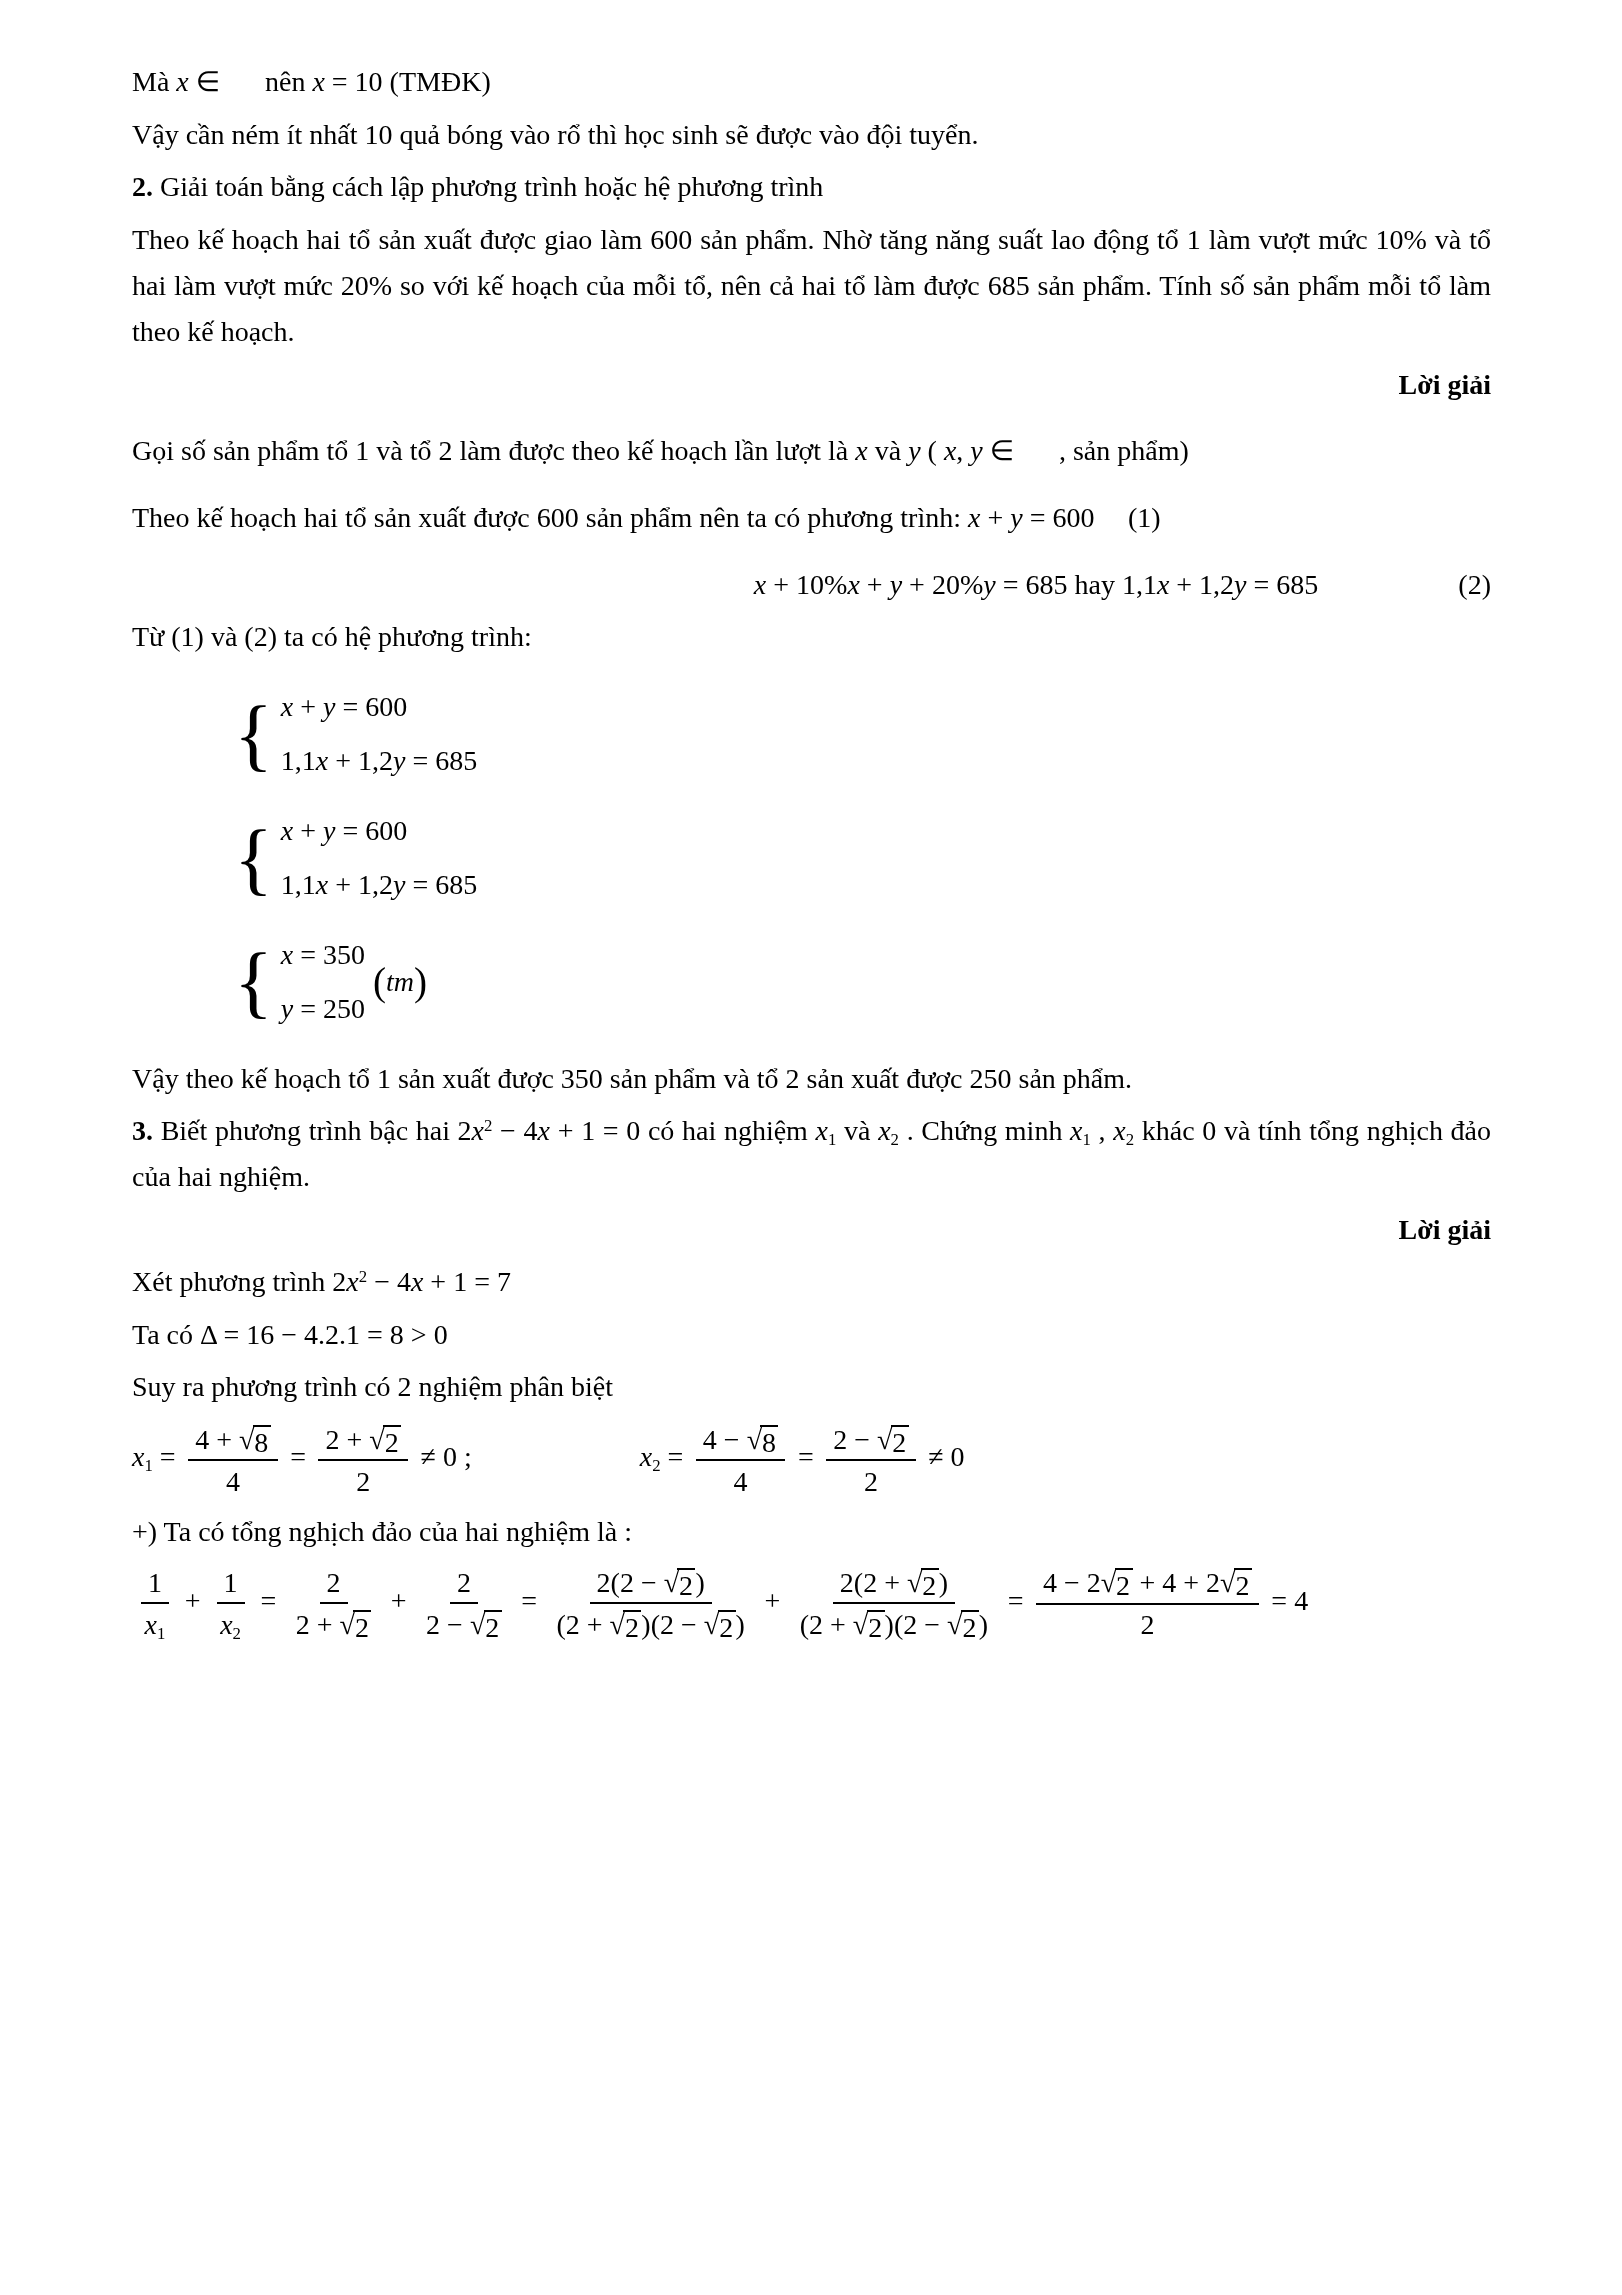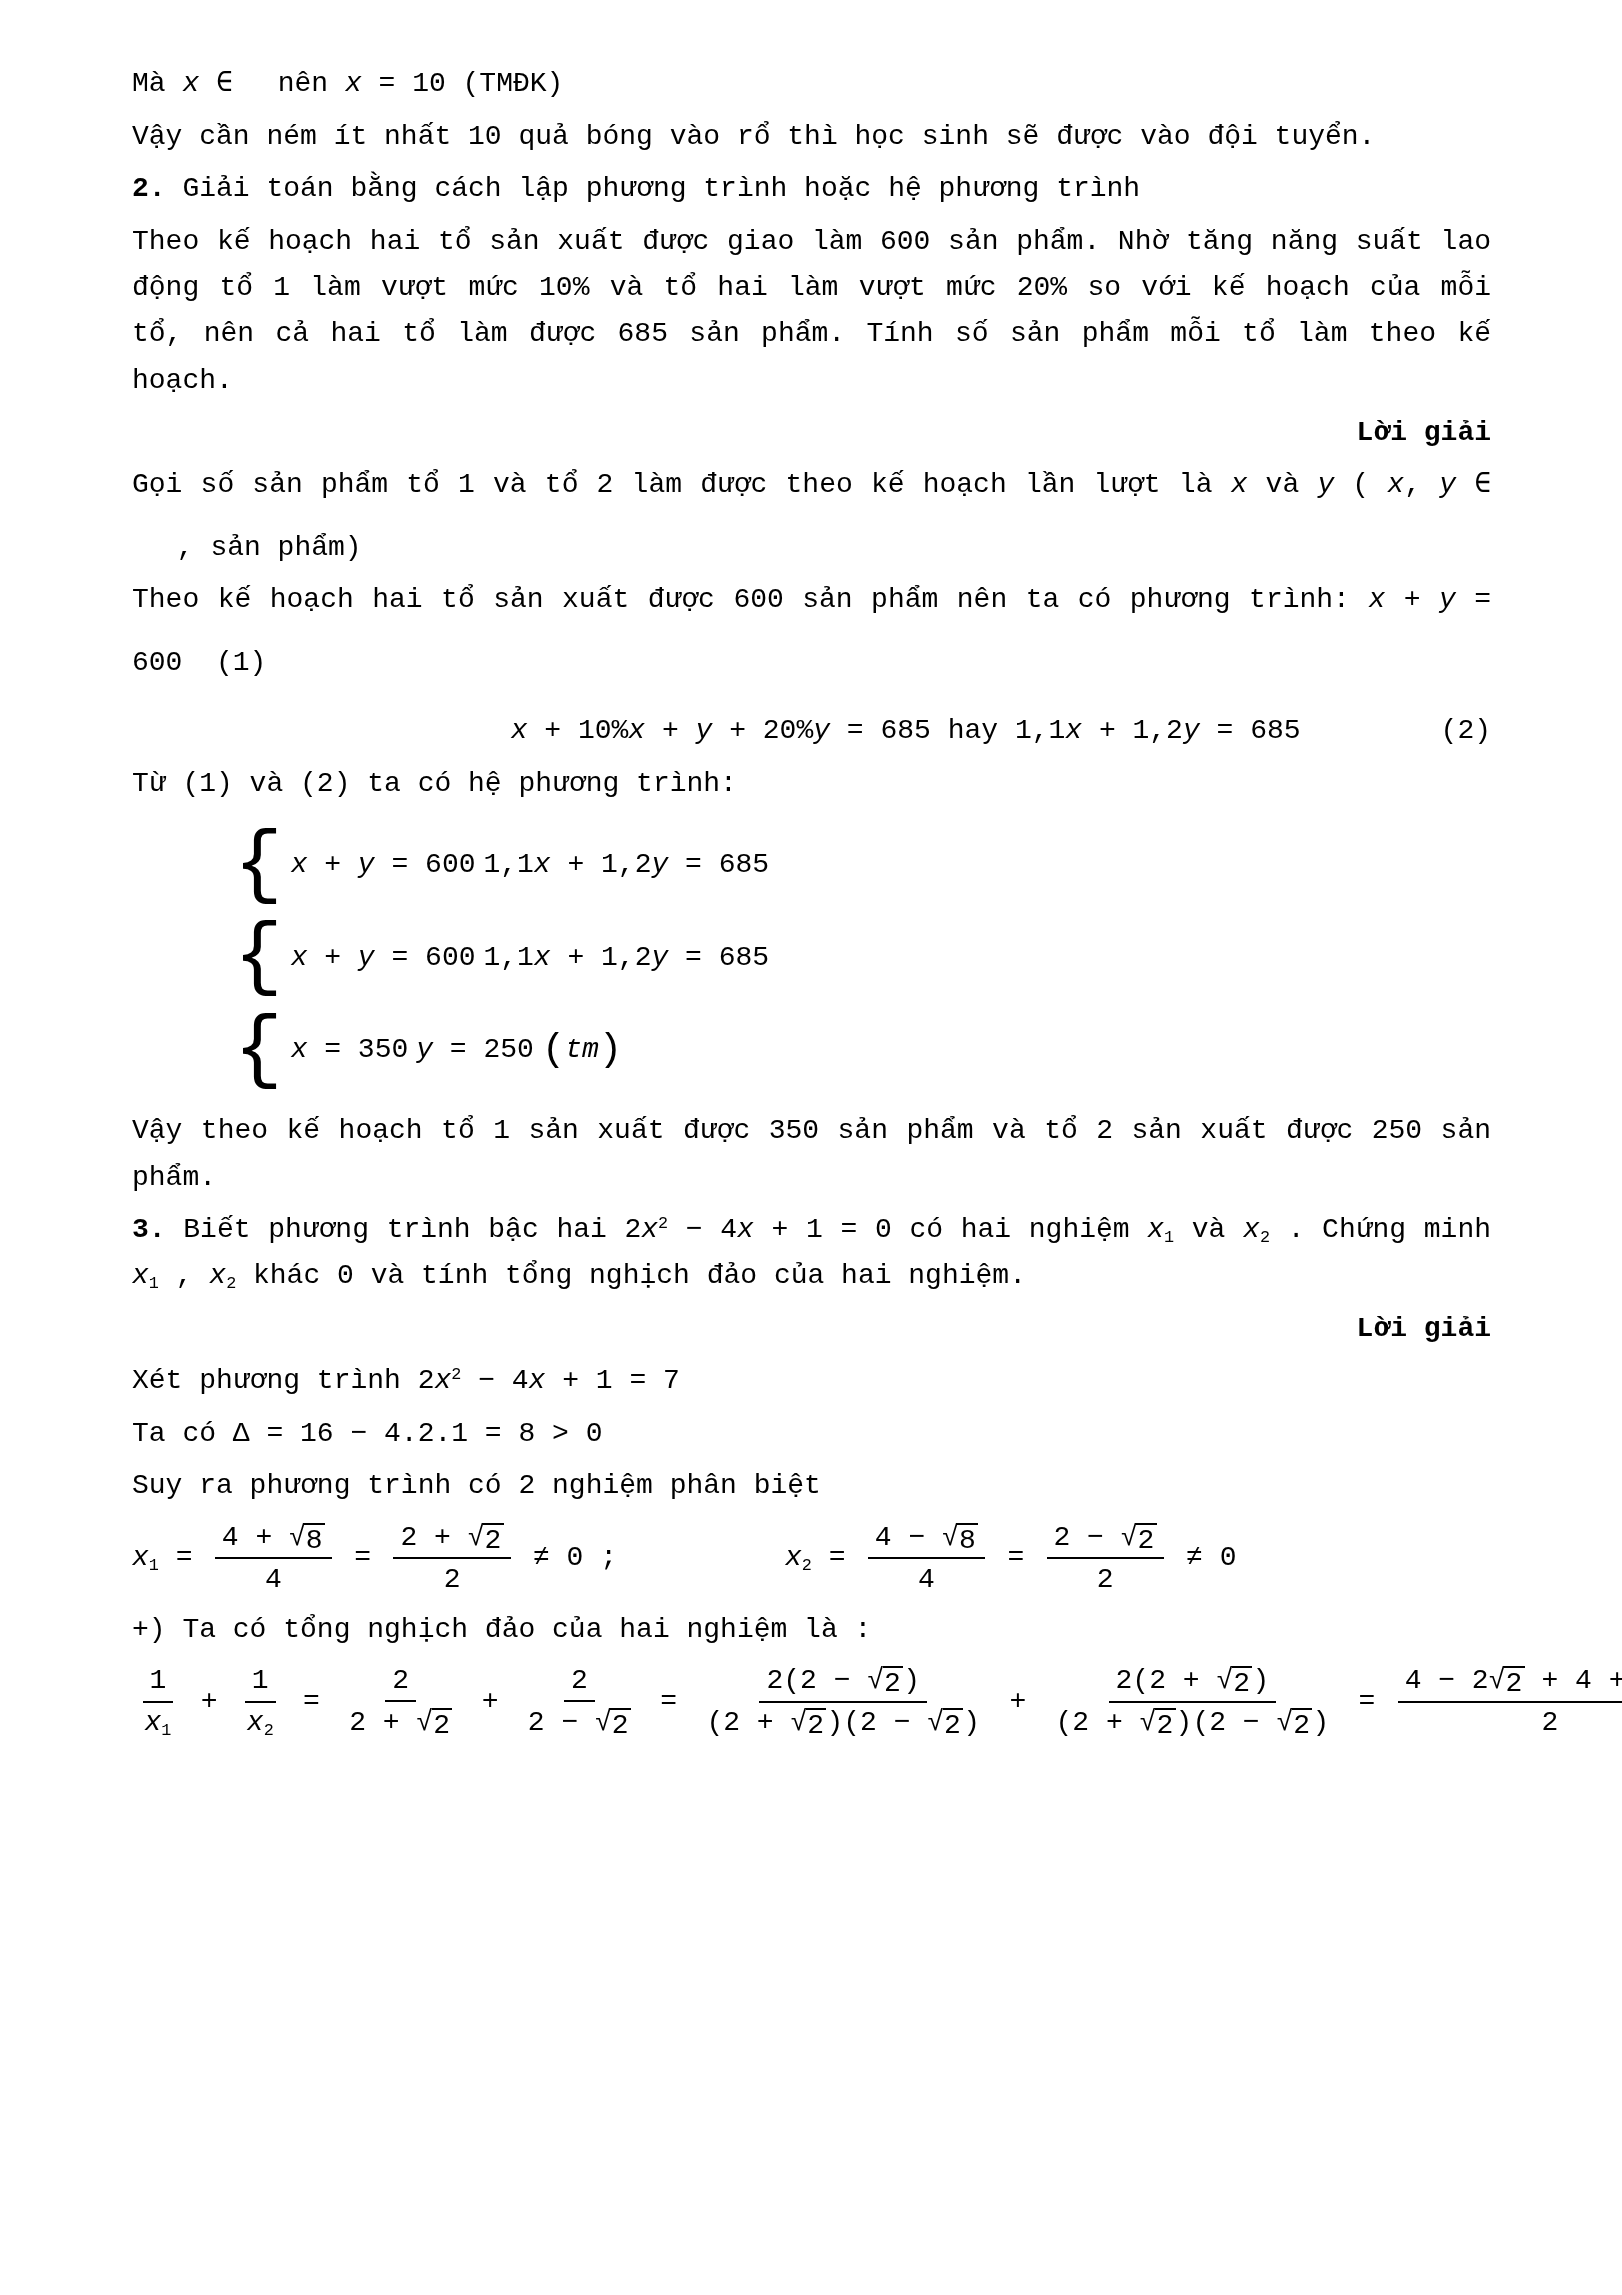--- a/index.html
+++ b/index.html
@@ -3,21 +3,21 @@
 <meta charset="utf-8">
 <style>
   html,body{margin:0;padding:0;background:#e8e8e8;}
   .page{
     width:1623px;
     height:2295px;
     margin:0 auto;
     background:#ffffff;
     box-sizing:border-box;
     padding:39px 132px 0 132px;
-    font-family:Liberation Mono, monospace;
+    font-family:Liberation Serif, serif;
     font-size:28px;
     line-height:1.65;
     color:#000;
     overflow:hidden;
   }
   .blk{margin:6.3px 0;}
   .p{text-align:justify;}
   .center{text-align:right;}
   .mathline{margin:10px 0;white-space:nowrap;}
   .run-text{font-style:normal;}
@@ -31,21 +31,21 @@
     display:inline-flex;flex-direction:column;align-items:center;
     vertical-align:middle;margin:0 5.5px;line-height:1.25;text-align:center;
   }
   .frac>.num{display:block;border-bottom:2.4px solid #000;padding:0 7px 2.4px 7px;}
   .frac>.den{display:block;padding:2.4px 7px 0 7px;}
   .sqrt{display:inline-flex;align-items:flex-start;white-space:nowrap;}
   .sqrt>.radical{line-height:1.05;}
   .sqrt>.radicand{border-top:2px solid #000;line-height:1.05;padding:0.8px 2.4px 0 1.6px;margin-left:-1.6px;}
   .system{display:flex;align-items:center;margin:23.6px 0 23.6px 102px;}
   .system .brace{font-size:290%;font-weight:400;line-height:0.85;margin-right:7.9px;}
-  .sys-rows{display:inline-flex;flex-direction:row;gap:7.9px;}
+  .sys-rows{display:inline-flex;flex-direction:column;gap:7.9px;}
   .sys-row{display:block;}
   .sys-suffix{margin-left:7.9px;display:inline-flex;align-items:center;}
 </style>
 </head>
 <body>
 
 <div class="page" id="doc">
     <div class="blk p"><span class="run-text">Mà </span><span class="run-math">x</span><span class="run-text"> ∈</span><span class="run-space" style="width: 1.6em; overflow: hidden;">&nbsp;</span><span class="run-text">nên </span><span class="run-math">x</span><span class="run-text"> = 10 (TMĐK)</span></div>
     <div class="blk p"><span class="run-text">Vậy cần ném ít nhất 10 quả bóng vào rổ thì học sinh sẽ được vào đội tuyển.</span></div>
     <div class="blk p"><span class="run-bold">2.</span><span class="run-text"> Giải toán bằng cách lập phương trình hoặc hệ phương trình</span></div>

